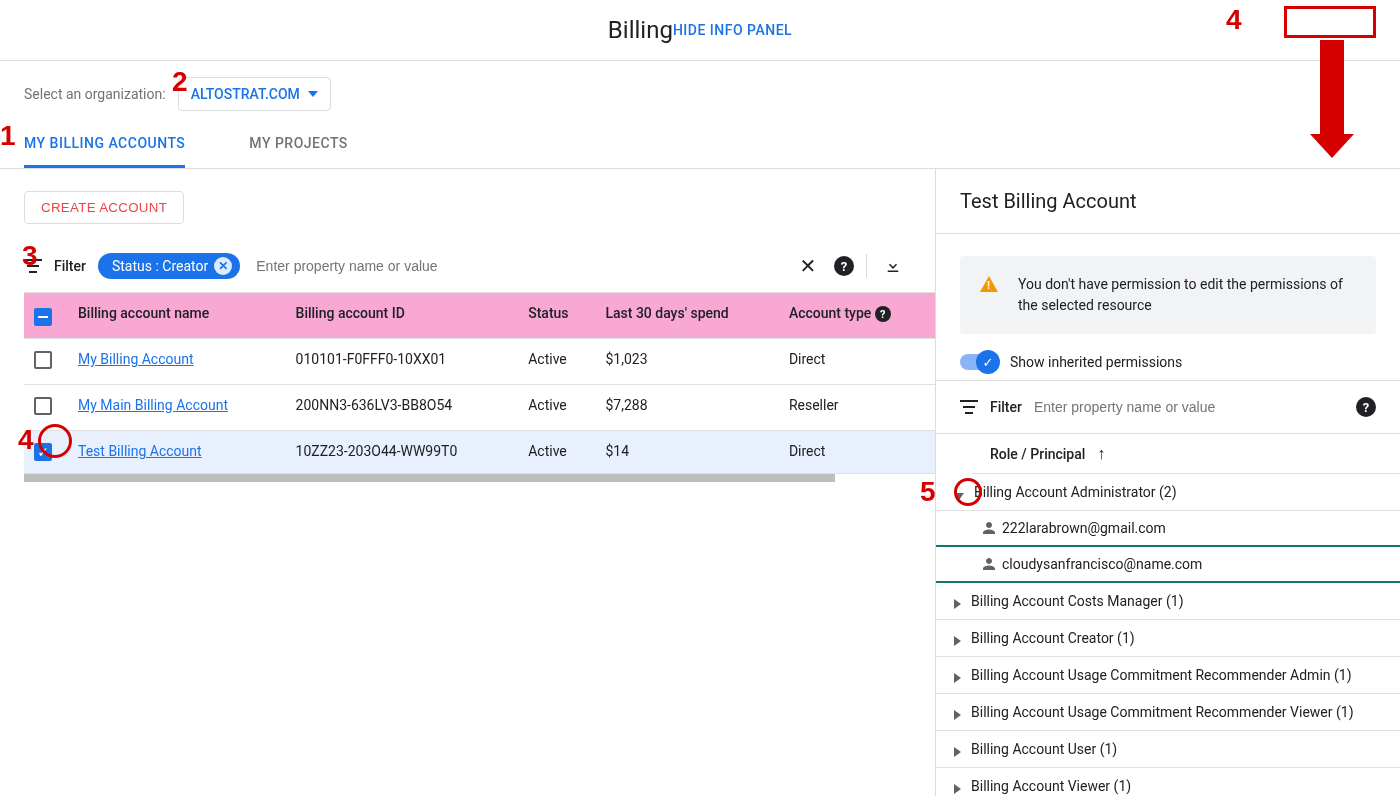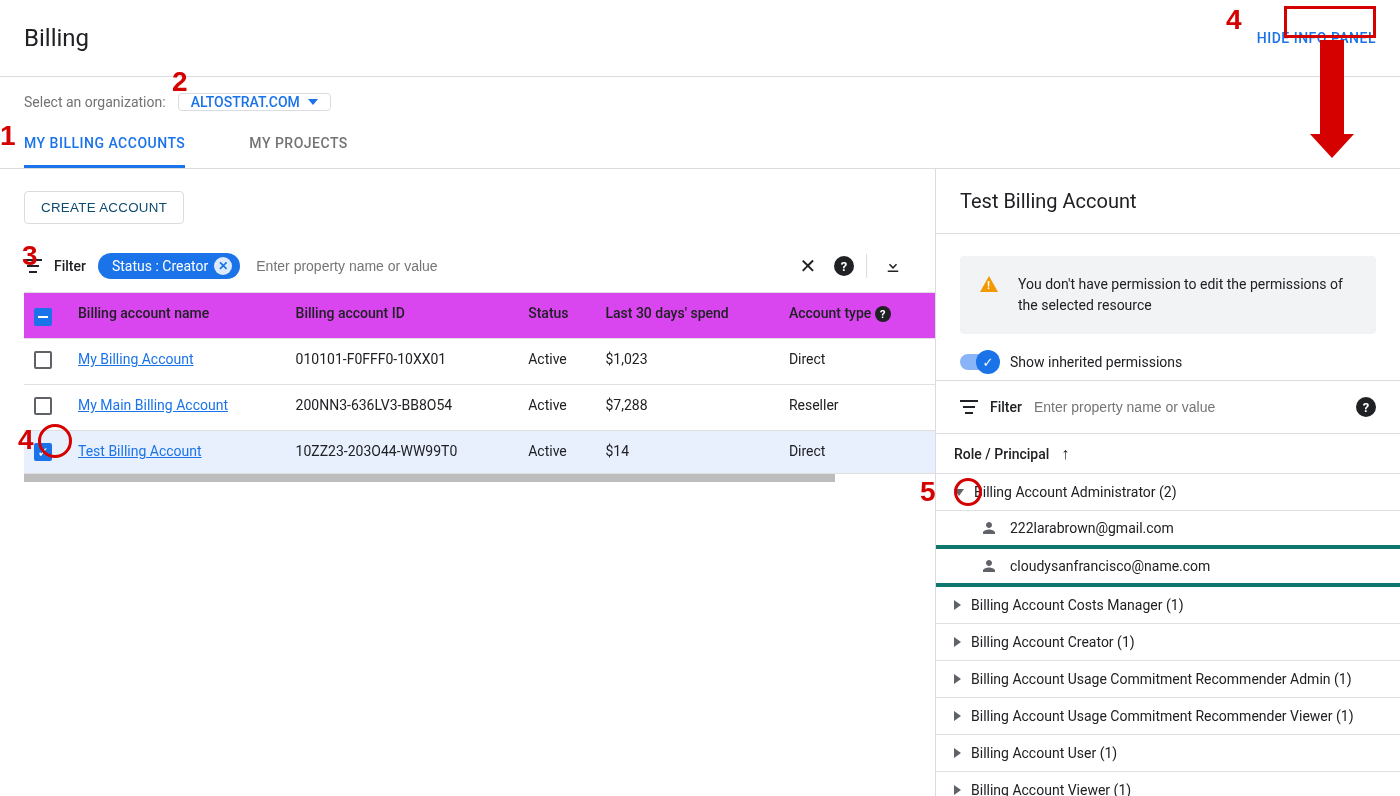--- a/index.html
+++ b/index.html
@@ -1,50 +1,50 @@
 <!DOCTYPE html>
 <html><head>
 <meta charset="utf-8">
 <style>
   * { box-sizing: border-box; margin: 0; padding: 0; }
   body { font-family: "Google Sans", Roboto, Arial, sans-serif; font-size: 14px; color: #202124; background: #fff; width: 1400px; }
   
-  .header { display: flex; justify-content: space-between; align-items: center; padding: 24px 24px; border-bottom: 1px solid #dadce0; }
+  .header { display: flex; justify-content: center; align-items: center; padding: 16px 24px; border-bottom: 1px solid #dadce0; }
   .header h1 { font-size: 24px; font-weight: 400; }
   .hide-panel { color: #1a73e8; font-weight: 500; font-size: 14px; letter-spacing: 0.5px; cursor: pointer; }
   
   .org-row { display: flex; align-items: center; gap: 12px; padding: 16px 24px 10px; }
   .org-label { font-size: 14px; color: #737373; }
-  .org-picker { display: inline-flex; align-items: center; gap: 8px; padding: 0 12px; border: 1px solid #dadce0; border-radius: 4px; color: #1a73e8; font-weight: 500; cursor: pointer; }
+  .org-picker { display: inline-flex; align-items: center; gap: 8px; padding: 8px 12px; border: 1px solid #dadce0; border-radius: 4px; color: #1a73e8; font-weight: 500; cursor: pointer; }
   .dropdown-tri { width: 0; height: 0; border-left: 5px solid transparent; border-right: 5px solid transparent; border-top: 6px solid #1a73e8; }
   
   .tabs { display: flex; gap: 64px; padding: 0 24px; border-bottom: 1px solid #dadce0; }
   .tab { padding: 14px 0; font-size: 14px; font-weight: 500; letter-spacing: 0.5px; color: #737373; cursor: pointer; border-bottom: 3px solid transparent; }
   .tab.active { color: #1a73e8; border-bottom-color: #1a73e8; }
   
   .content-row { display: flex; }
   .main { flex: 1; padding: 22px 0 0 24px; min-width: 0; }
   
-  .create-btn { display: inline-block; padding: 8px 16px; border: 1px solid #dadce0; border-radius: 4px; color: #0c4a6e; font-weight: 500; letter-spacing: 0.3px; cursor: pointer; background: #fff; }
+  .create-btn { display: inline-block; padding: 8px 16px; border: 1px solid #dadce0; border-radius: 4px; color: #ef4444; font-weight: 500; letter-spacing: 0.3px; cursor: pointer; background: #fff; }
   
   .filter-bar { display: flex; align-items: center; gap: 12px; margin-top: 28px; padding-right: 28px; }
   .filter-icon { display: inline-flex; width: 18px; height: 14px; flex-direction: column; justify-content: space-between; }
   .filter-icon span { display: block; height: 2px; background: #202124; }
   .filter-icon span:nth-child(1){ width: 100%; } .filter-icon span:nth-child(2){ width: 70%; margin:0 auto;} .filter-icon span:nth-child(3){ width: 40%; margin:0 auto;}
   .filter-label { font-weight: 500; }
   .chip { display: inline-flex; align-items: center; gap: 6px; background: #1a73e8; color: #fff; border-radius: 16px; padding: 4px 8px 4px 14px; font-size: 14px; }
   .chip-x { width: 18px; height: 18px; border-radius: 50%; background: rgba(255,255,255,0.85); color: #1a73e8; display: inline-flex; align-items: center; justify-content: center; font-size: 12px; font-weight: bold; cursor: pointer; }
   .filter-input { flex: 1; border: none; outline: none; font-size: 14px; color: #5f6368; padding: 6px 4px; }
   .icon-btn { width: 28px; height: 28px; display: inline-flex; align-items: center; justify-content: center; color: #202124; cursor: pointer; font-size: 20px; }
   .help-circle { width: 20px; height: 20px; border-radius: 50%; background: #202124; color: #fff; display: inline-flex; align-items: center; justify-content: center; font-size: 13px; font-weight: bold; }
   .vdiv { width: 1px; height: 24px; background: #dadce0; }
   
   .tbl { width: 100%; border-collapse: collapse; margin-top: 12px; }
   .tbl th, .tbl td { text-align: left; padding: 12px 10px; border-bottom: 1px solid #e0e0e0; font-size: 14px; vertical-align: top; }
-  .tbl th { font-weight: 500; color: #202124; background: #d946ef; border-top: 1px solid #e0e0e0; white-space: nowrap; }
+  .tbl th { font-weight: 500; color: #202124; background: #f9a8d4; border-top: 1px solid #e0e0e0; white-space: nowrap; }
   .spend-col { text-align: right; }
   .link { color: #1a73e8; text-decoration: underline; cursor: pointer; }
   .row-selected { background: #e8f0fe; }
   
   .cb { width: 18px; height: 18px; border: 2px solid #5f6368; border-radius: 2px; display: inline-flex; align-items: center; justify-content: center; cursor: pointer; }
   .cb.checked { background: #1a73e8; border-color: #1a73e8; color: #fff; }
   .cb.indet { background: #1a73e8; border-color: #1a73e8; }
   .cb.indet::after { content:""; width:10px; height:2px; background:#fff; }
   
   .scroll-hint { height: 8px; background: #bdbdbd; margin: 0 100px 0 0; }
@@ -56,25 +56,25 @@
   .warn-tri { width: 0; height: 0; border-left: 9px solid transparent; border-right: 9px solid transparent; border-bottom: 16px solid #f29900; position: relative; margin-top:2px;}
   .warn-tri::after { content:"!"; position:absolute; left:-2px; top:3px; font-size:11px; color:#fff; font-weight:bold;}
   .notice-text { line-height: 1.5; }
   .toggle-row { display:flex; align-items:center; gap:12px; margin-top:20px; }
   .toggle { width: 38px; height: 16px; background: #8ab4f8; border-radius: 8px; position: relative; cursor:pointer; }
   .toggle-knob { position: absolute; right: -2px; top: -4px; width: 24px; height: 24px; border-radius: 50%; background: #1a73e8; display:flex; align-items:center; justify-content:center; color:#fff; font-size:13px;}
   
   .side-filter { display:flex; align-items:center; gap:12px; padding: 16px 24px; border-top:1px solid #dadce0; border-bottom:1px solid #dadce0; }
   .side-filter input { flex:1; border:none; outline:none; font-size:14px; }
   
-  .roles-head { display:flex; align-items:center; gap:12px; padding: 10px 18px; border-bottom:1px solid #e0e0e0; font-weight:500; }
-  .role-row { display:flex; align-items:center; gap:10px; padding: 10px 18px; border-bottom:1px solid #e0e0e0; cursor:pointer; }
+  .roles-head { display:flex; align-items:center; gap:12px; padding: 10px 18px; border-bottom:1px solid #e0e0e0; font-weight:500;margin-left:36px; }
+  .role-row { display:flex; align-items:flex-end; gap:10px; padding: 10px 18px; border-bottom:1px solid #e0e0e0; cursor:pointer; }
   .tri-right { width:0; height:0; border-top:5px solid transparent; border-bottom:5px solid transparent; border-left:7px solid #5f6368; }
   .tri-down { width:0; height:0; border-left:5px solid transparent; border-right:5px solid transparent; border-top:7px solid #5f6368; }
-  .principal-row { display:flex; align-items:center; gap:12px; padding:8px 18px 8px 44px; border-bottom:4px solid #0f766e; }
+  .principal-row { display:flex; align-items:center; gap:4px; padding:8px 18px 8px 44px; border-bottom:2px solid #0f766e; }
   .person-ico { width:18px; height:18px; fill:#5f6368; }
   .arrow-up { font-size:16px; }
 
   
   .anno { position: absolute; pointer-events: none; z-index: 50; }
   .anno-num { font-family: Arial, sans-serif; font-size: 28px; font-weight: 900; color: #d50000; }
   .anno-box { border: 3px solid #d50000; }
   .anno-circle { border: 3px solid #d50000; border-radius: 50%; }
   .anno-arrow { width: 24px; background: #d50000; position: absolute; }
   .anno-arrow::after { content:""; position:absolute; bottom:-18px; left:-10px; width:0; height:0; border-left:22px solid transparent; border-right:22px solid transparent; border-top:24px solid #d50000; }

